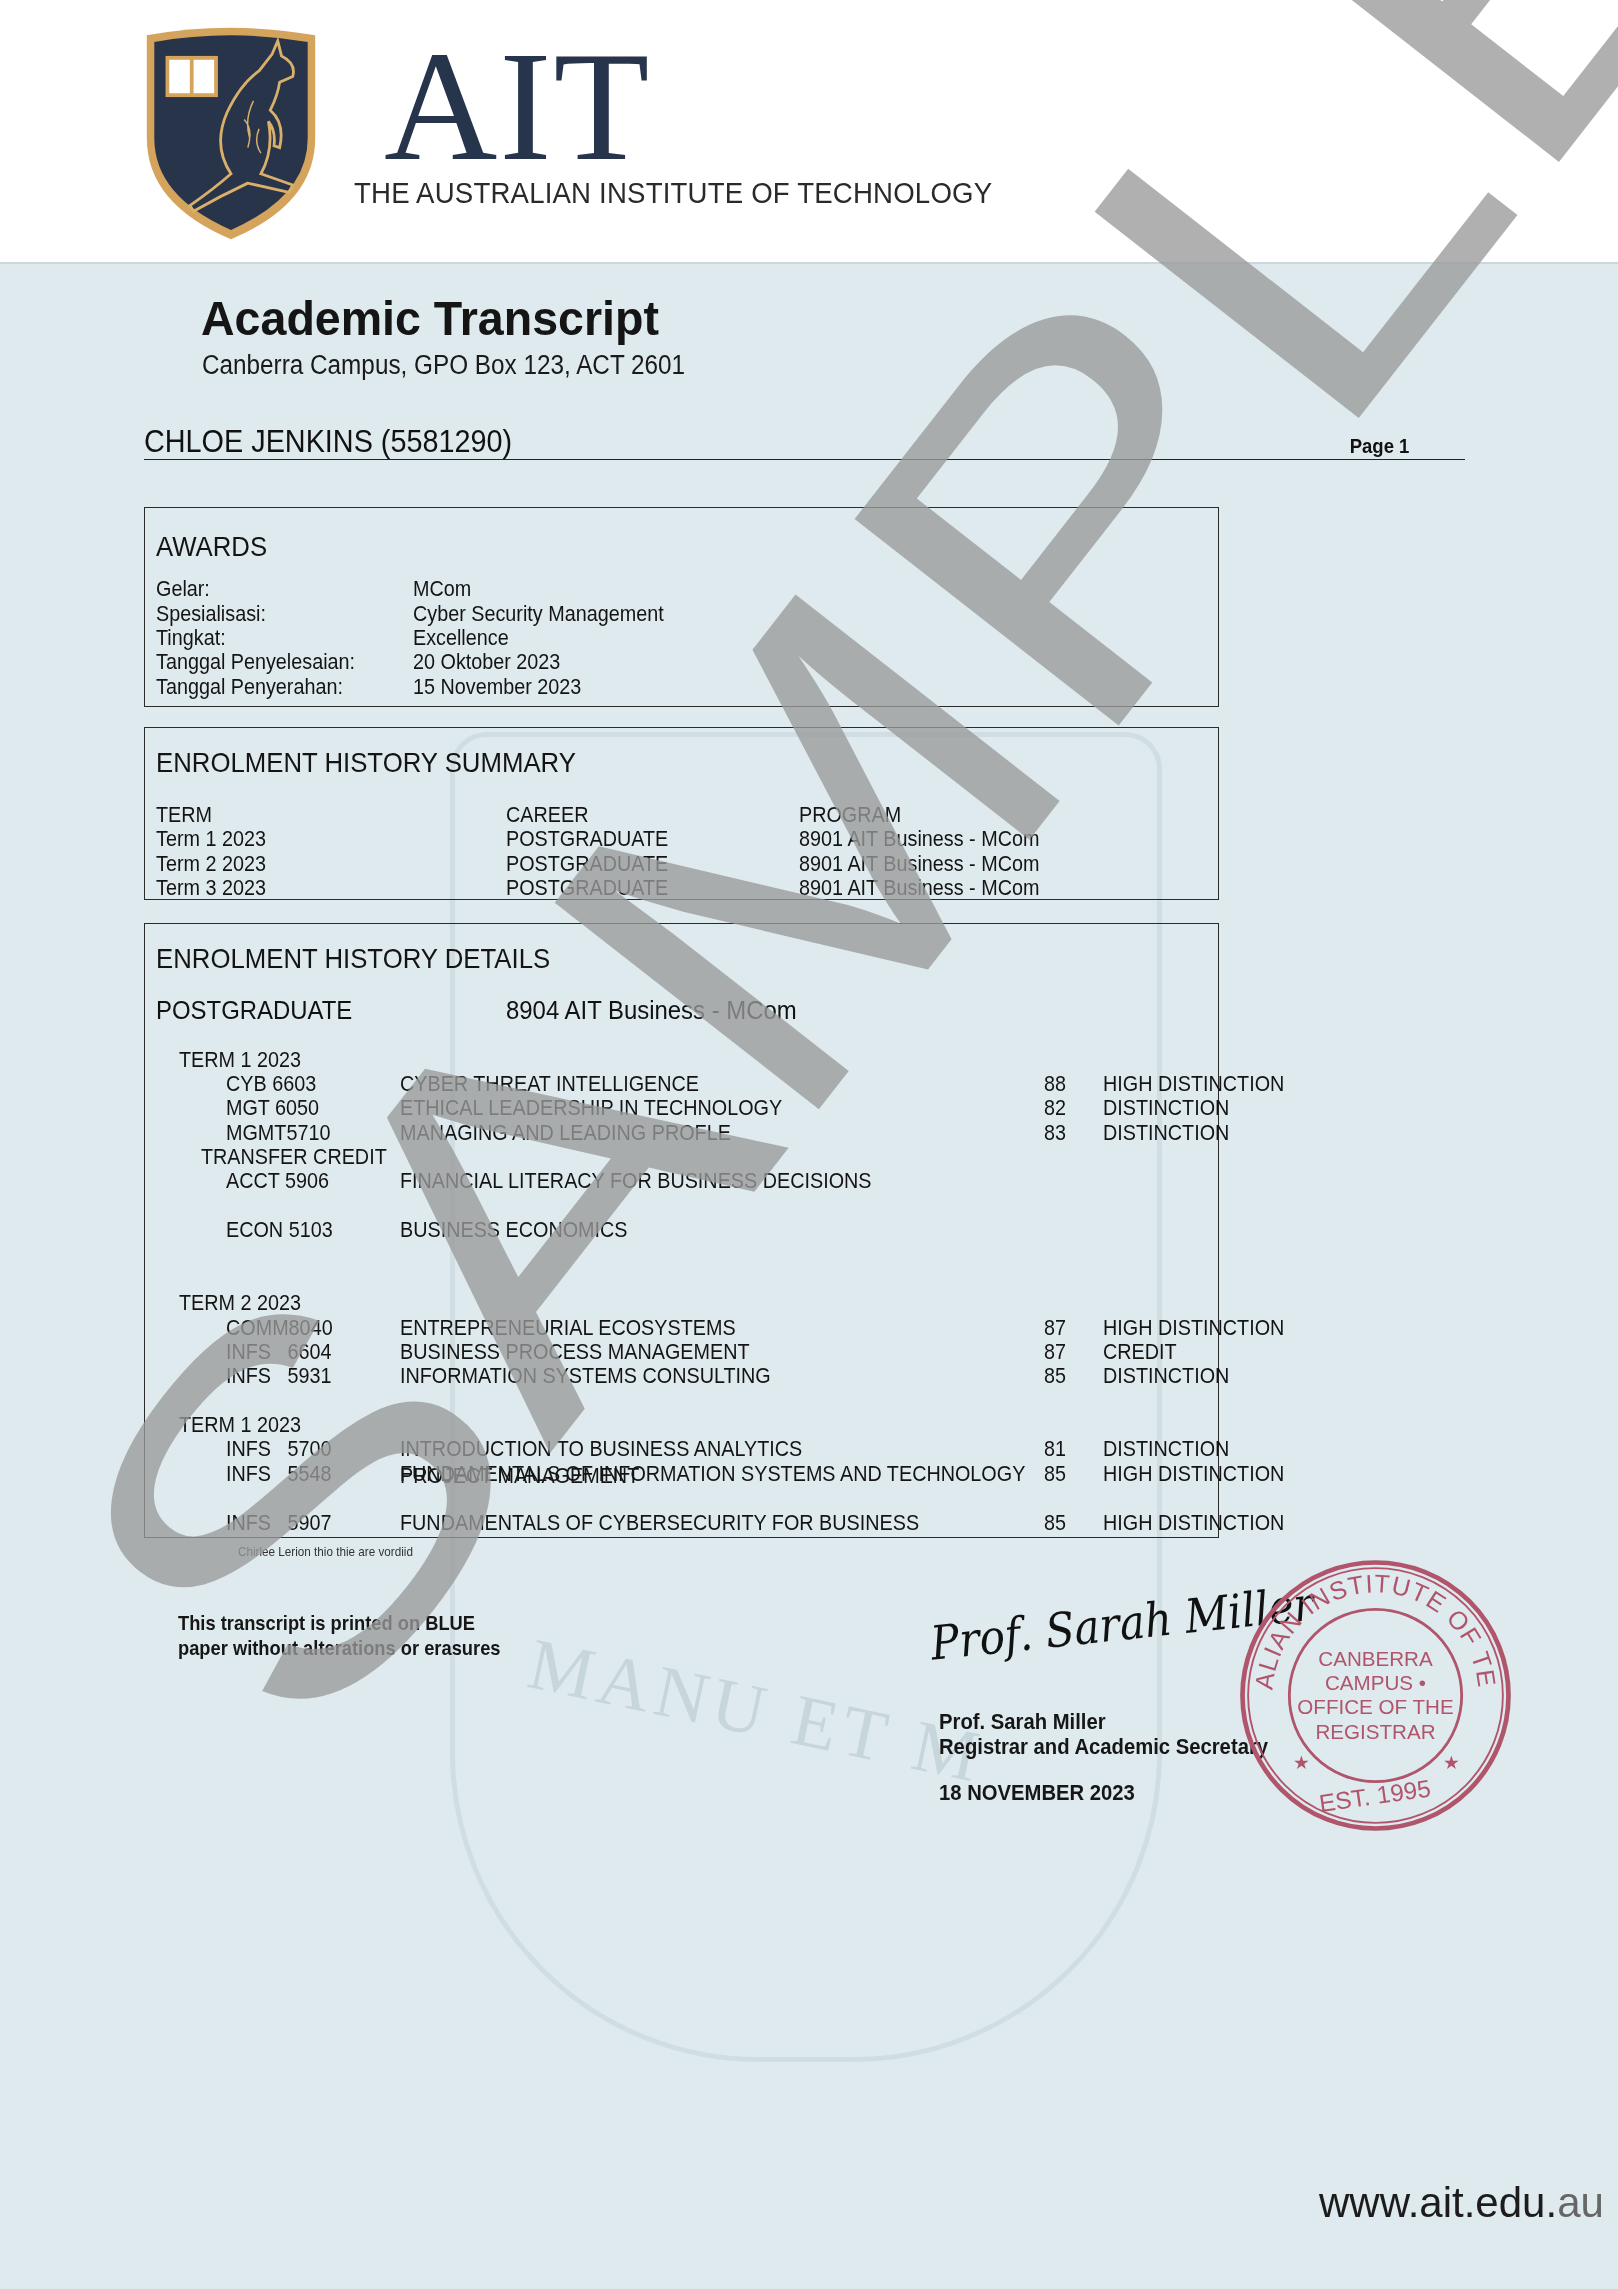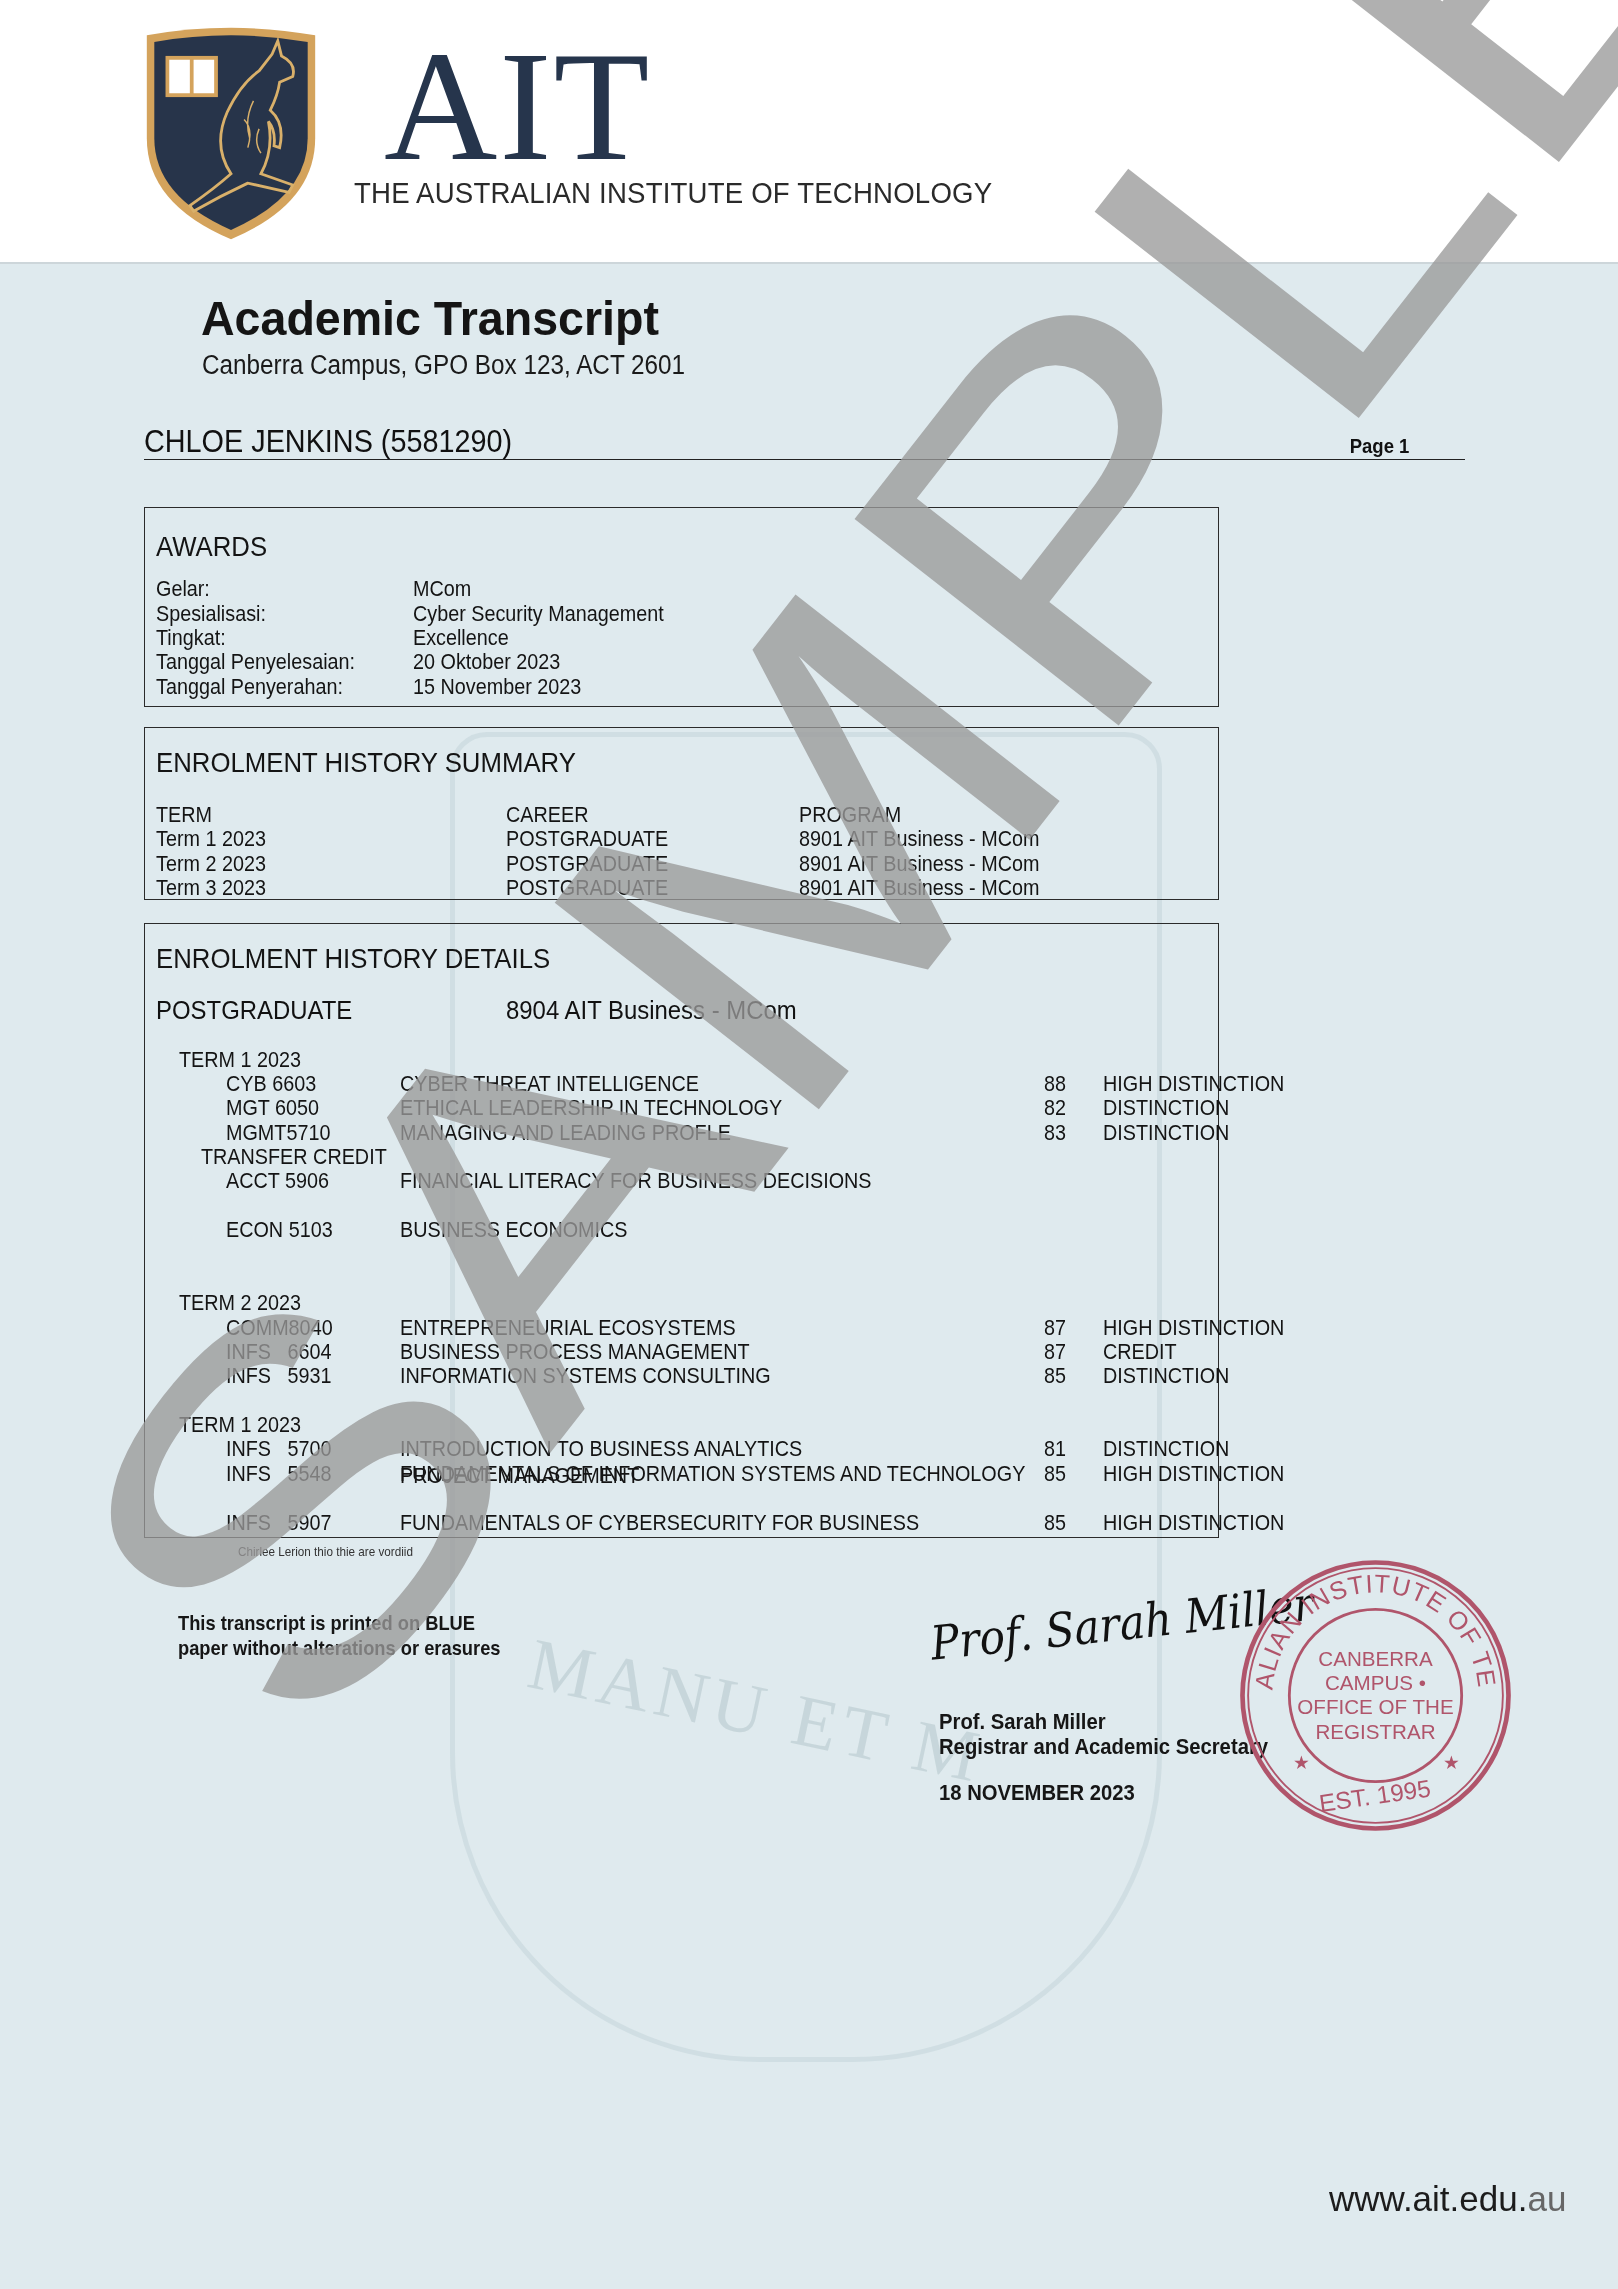--- a/index.html
+++ b/index.html
@@ -135,21 +135,21 @@
   }
   .sign-date {
     position: absolute; left: 939px; top: 1780px;
     font-size: 22.5px; font-weight: bold; color: #161616;
     transform: scaleX(0.9); transform-origin: left top;
   }
   .seal { position: absolute; left: 1235px; top: 1555px; width: 281px; height: 281px; }
 
   .website {
     position: absolute; left: 1319px; top: 2179px;
-    font-size: 35px; color: #1c1c1c; margin-left: 10px;
+    font-size: 42px; color: #1c1c1c;
   }
   .website .tld { color: #666; }
 
   .watermark {
     position: absolute; left: 0; top: 0; width: 1619px; height: 2290px; pointer-events: none;
   }
 </style>
 </head>
 <body>
 

